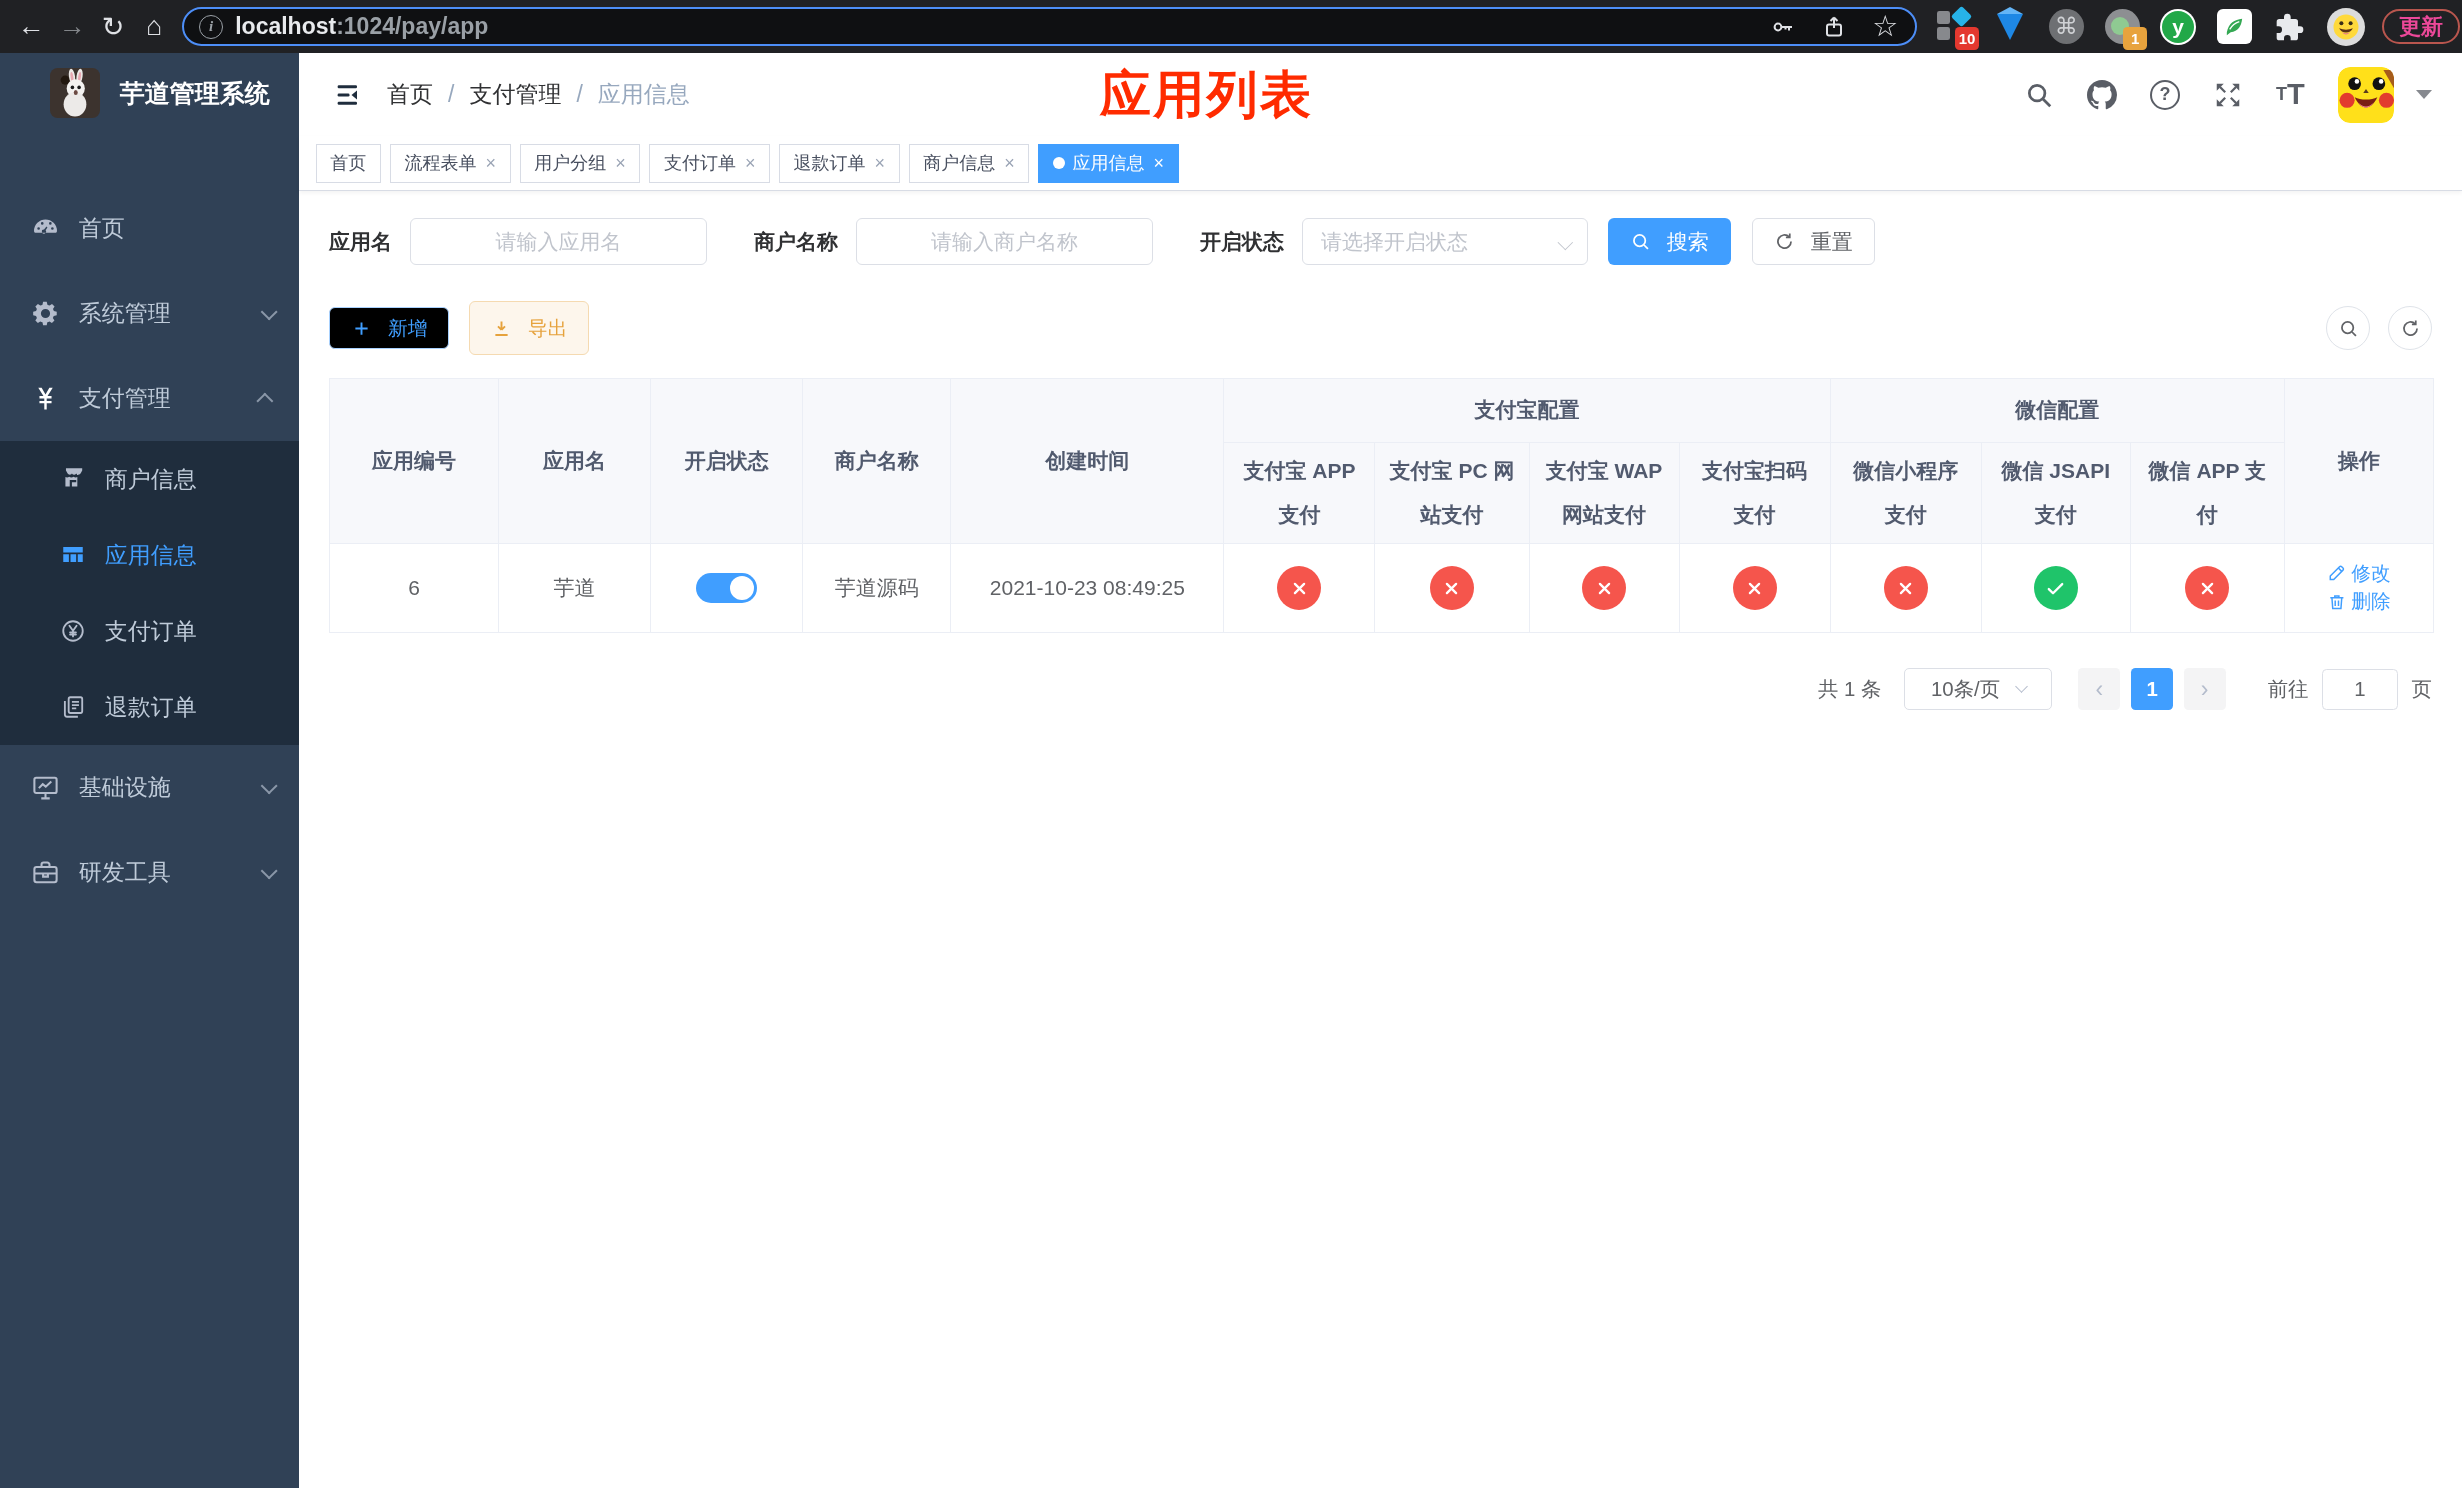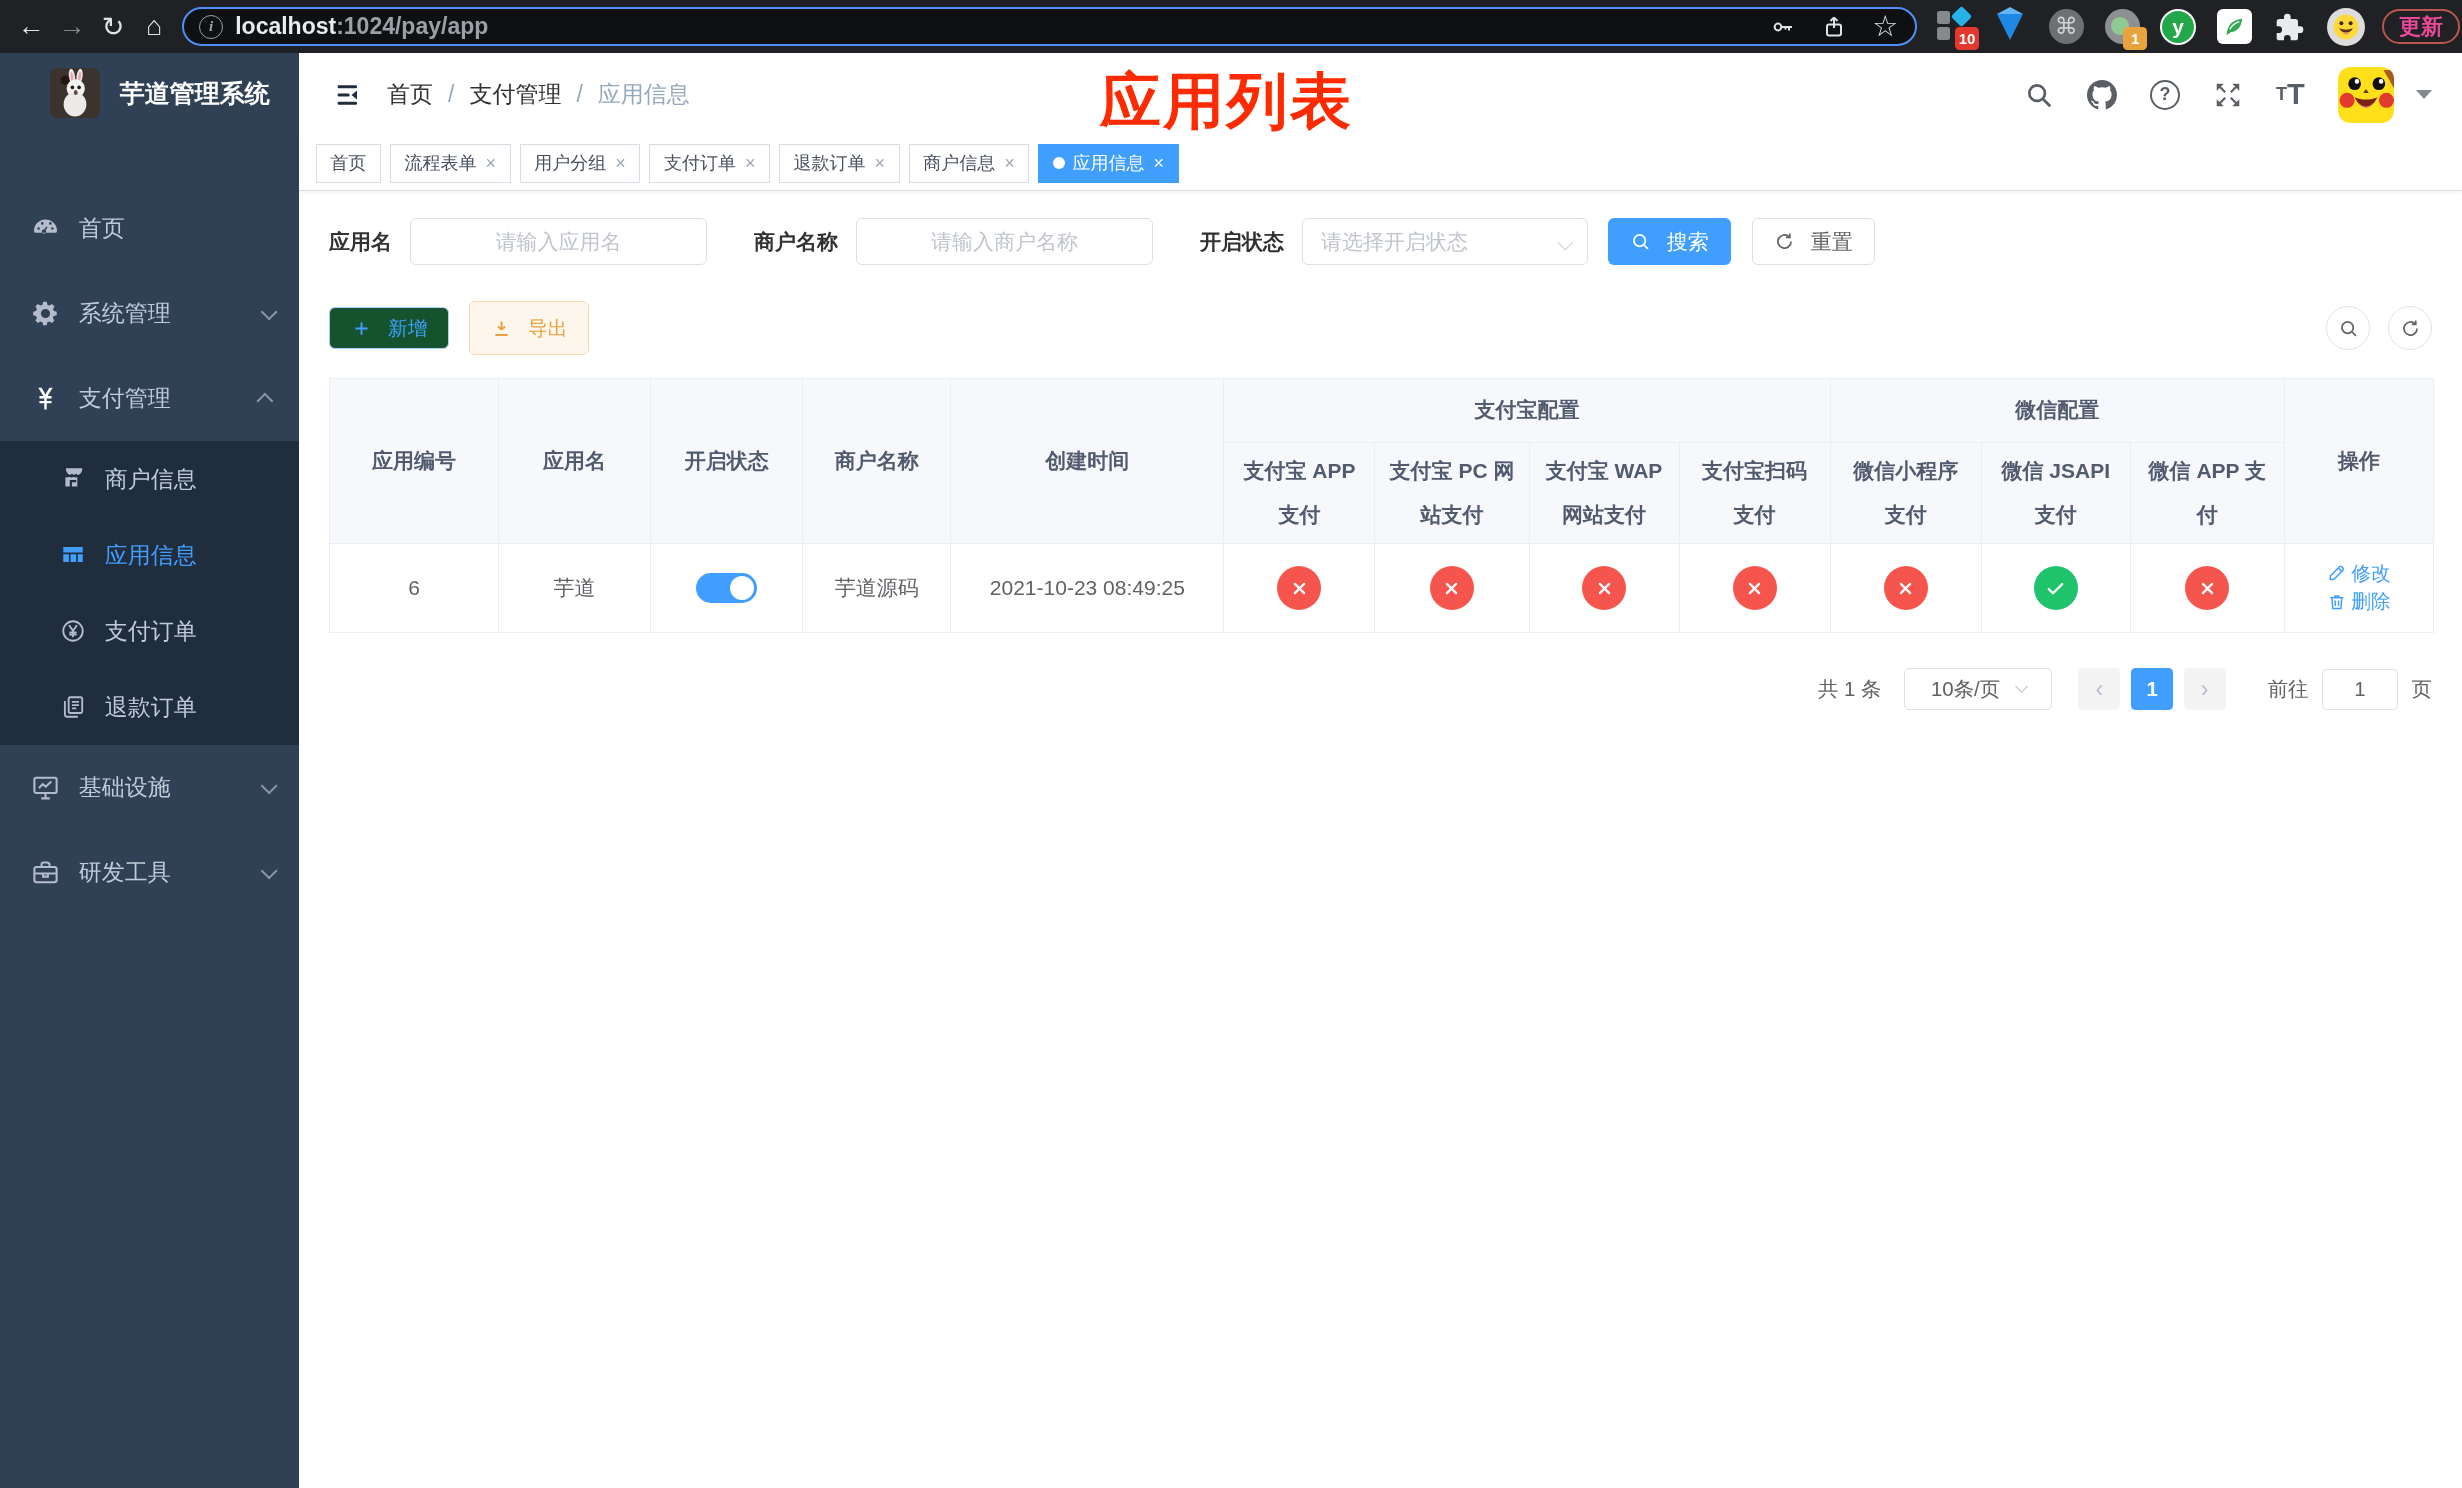--- a/index.html
+++ b/index.html
@@ -70,21 +70,21 @@
   .main { flex:1; display:flex; flex-direction:column; background:#fff; min-width:0; }
 
   
   .navbar { height:83px; position:relative; display:flex; align-items:center; padding:0 30px; background:#fff; }
   .hamburger { width:35px; height:35px; display:flex; align-items:center; justify-content:center; cursor:pointer; }
   .hamburger svg { width:30px; height:30px; }
   .breadcrumb { display:flex; align-items:center; margin-left:23px; font-size:23px; }
   .crumb { color:#303133; font-weight:500; }
   .crumb.muted { color:#97a8be; font-weight:400; }
   .crumb-sep { color:#97a8be; margin:0 15px; font-weight:400; }
-  .annotation { position:absolute; left:801px; top:7.6px; font-size:61px; font-weight:900; color:#ff2b00; letter-spacing:2.3px; white-space:nowrap; }
+  .annotation { position:absolute; left:801px; top:7.6px; font-size:51px; font-weight:900; color:#ff2b00; letter-spacing:2.3px; white-space:nowrap; }
   .nav-right { margin-left:auto; display:flex; align-items:center; gap:33px; }
   .nav-ic { display:flex; align-items:center; justify-content:center; color:#5a5e66; cursor:pointer; }
   .nav-ic svg { width:30px; height:30px; }
   .q-circle { width:30px; height:30px; border:2.3px solid #5a5e66; border-radius:50%; font-size:18px; font-weight:700;
     display:flex; align-items:center; justify-content:center; }
   .t-small { font-size:18px; font-weight:700; }
   .t-big { font-size:29px; font-weight:700; }
   .avatar { width:56px; height:56px; border-radius:12px; overflow:hidden; cursor:pointer; }
   .caret-down { width:0; height:0; border-left:8.3px solid transparent; border-right:8.3px solid transparent; border-top:9.8px solid #86898f; margin-left:-10.6px; cursor:pointer; }
 
@@ -109,21 +109,21 @@
   .f-select { width:286px; height:47px; border:0.8px solid #dcdfe6; border-radius:6px; display:flex; align-items:center;
     padding:0 18px; color:#c0c4cc; font-size:21px; position:relative; cursor:pointer; }
   .sel-chevron { position:absolute; right:16.7px; top:18px; width:10.6px; height:10.6px;
     border-right:1.5px solid #c0c4cc; border-bottom:1.5px solid #c0c4cc; transform:rotate(45deg); }
   .btn { height:47px; border-radius:6px; font-size:21px; display:flex; align-items:center; justify-content:center;
     padding:0 21px; cursor:pointer; border:0.8px solid transparent; font-family:inherit; gap:16px; white-space:nowrap; }
   .btn svg { width:21px; height:21px; }
   .btn-search { background:#409EFF; color:#fff; margin-left:19.7px; }
   .btn-reset { background:#fff; color:#606266; border-color:#dcdfe6; margin-left:21px; }
   .toolbar-row { margin-top:36px; display:flex; align-items:center; }
-  .btn-add { height:42px; background:#14532d; border-color:#a9d2ff; color:#409EFF; font-size:19.7px; }
+  .btn-add { height:42px; background:#000000; border-color:#a9d2ff; color:#409EFF; font-size:19.7px; }
   .btn-export { height:54px; background:#fdf6ec; border-color:#f5dab1; color:#e6a23c; font-size:19.7px; margin-left:19.7px; }
   .tool-circles { margin-left:auto; display:flex; gap:18px; }
   .circle-btn { width:44px; height:44px; border-radius:50%; border:0.8px solid #dfe3e9; background:#fff; color:#606266;
     display:flex; align-items:center; justify-content:center; cursor:pointer; }
   .circle-btn svg { width:21px; height:21px; }
 
   table.grid { margin-top:23px; border-collapse:collapse; table-layout:fixed; width:2105px; }
   .grid th, .grid td { border:0.8px solid #ebeef5; text-align:center; }
   .grid thead th { background:#f7f8fb; color:#515a6e; font-weight:700; font-size:21px; padding:0 13.6px; line-height:2.1; }
   .grid thead tr.r1 th { height:64px; }

